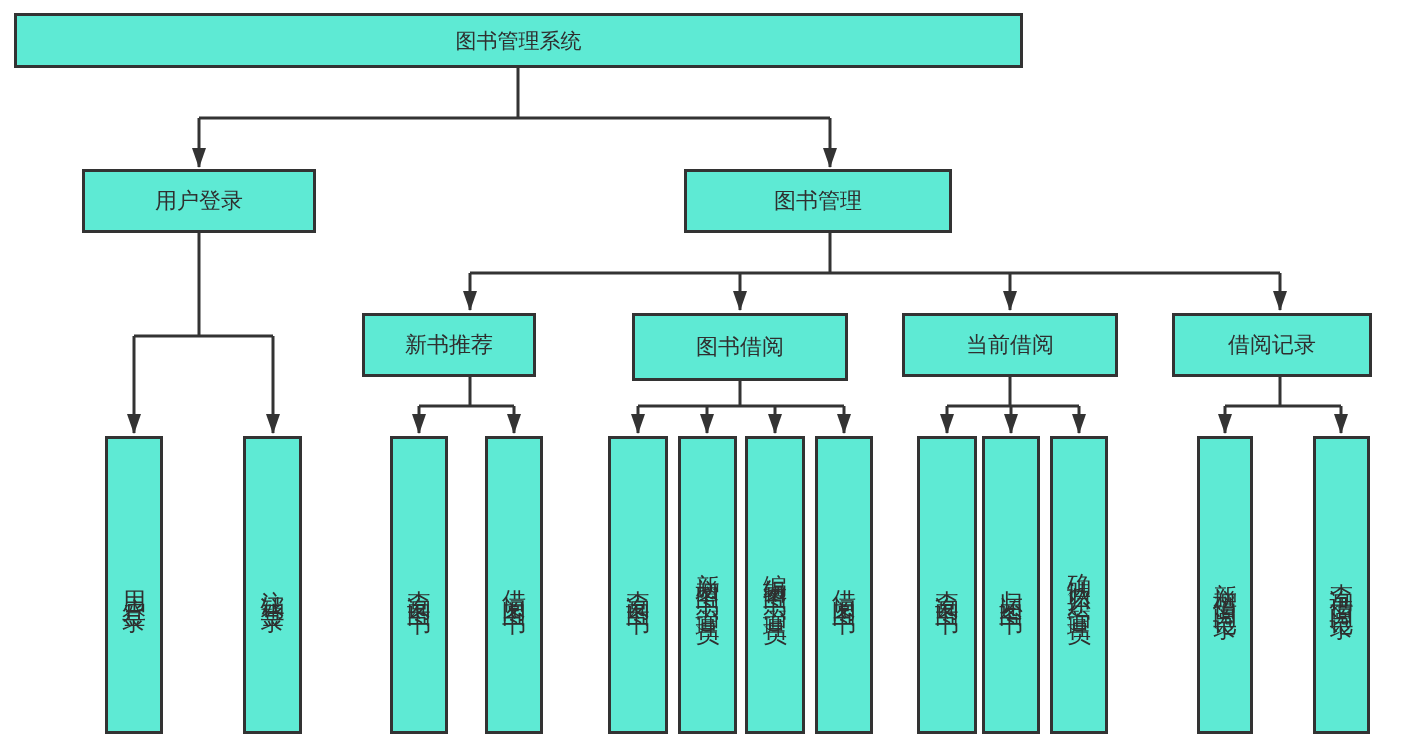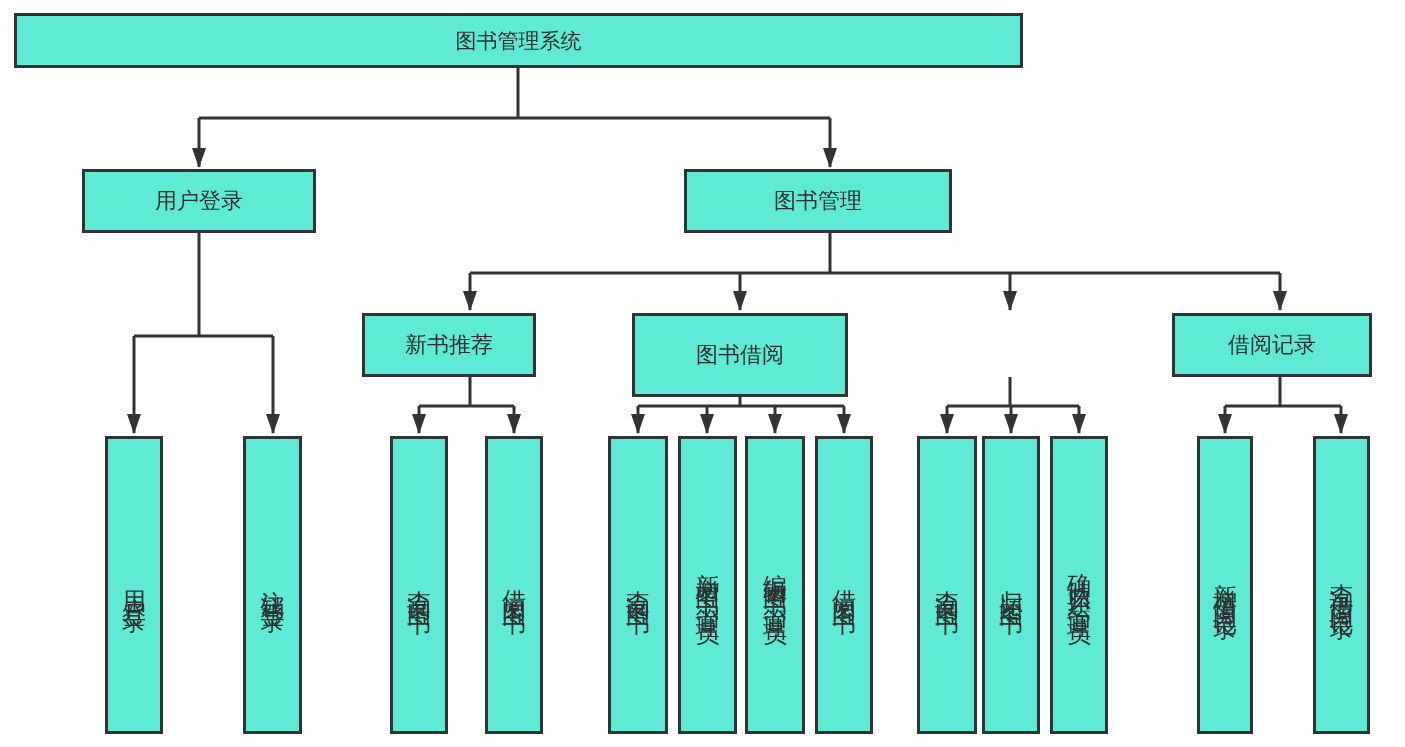--- a/index.html
+++ b/index.html
@@ -75,21 +75,22 @@
     <path class="cline" d="M1225 406 V433" marker-end="url(#arrow)"></path>
     <path class="cline" d="M1341 406 V433" marker-end="url(#arrow)"></path>
   </svg>
 
   <div class="node root-node" style="left:14px;top:13px;width:1009px;height:55px;">图书管理系统</div>
 
   <div class="node h-node" style="left:82px;top:169px;width:234px;height:64px;">用户登录</div>
   <div class="node h-node" style="left:684px;top:169px;width:268px;height:64px;">图书管理</div>
 
   <div class="node h-node" style="left:362px;top:313px;width:174px;height:64px;">新书推荐</div>
-  <div class="node h-node" style="left:632px;top:313px;width:216px;height:84px;">图书借阅</div>
+  <div class="node h-node" style="left:632px;top:313px;width:216px;height:68px;">图书借阅</div>
+  <div class="node h-node" style="left:902px;top:313px;width:216px;height:64px;">当前借阅</div>
   <div class="node h-node" style="left:1172px;top:313px;width:200px;height:64px;">借阅记录</div>
 
   <div class="node v-node" style="left:105px;top:436px;width:58px;height:298px;">用户登录</div>
   <div class="node v-node" style="left:243px;top:436px;width:59px;height:298px;">注销登录</div>
 
   <div class="node v-node" style="left:390px;top:436px;width:58px;height:298px;">查询图书</div>
   <div class="node v-node" style="left:485px;top:436px;width:58px;height:298px;">借阅图书</div>
 
   <div class="node v-node" style="left:608px;top:436px;width:60px;height:298px;">查询图书</div>
   <div class="node v-node" style="left:678px;top:436px;width:59px;height:298px;">新增图书（管理员）</div>

